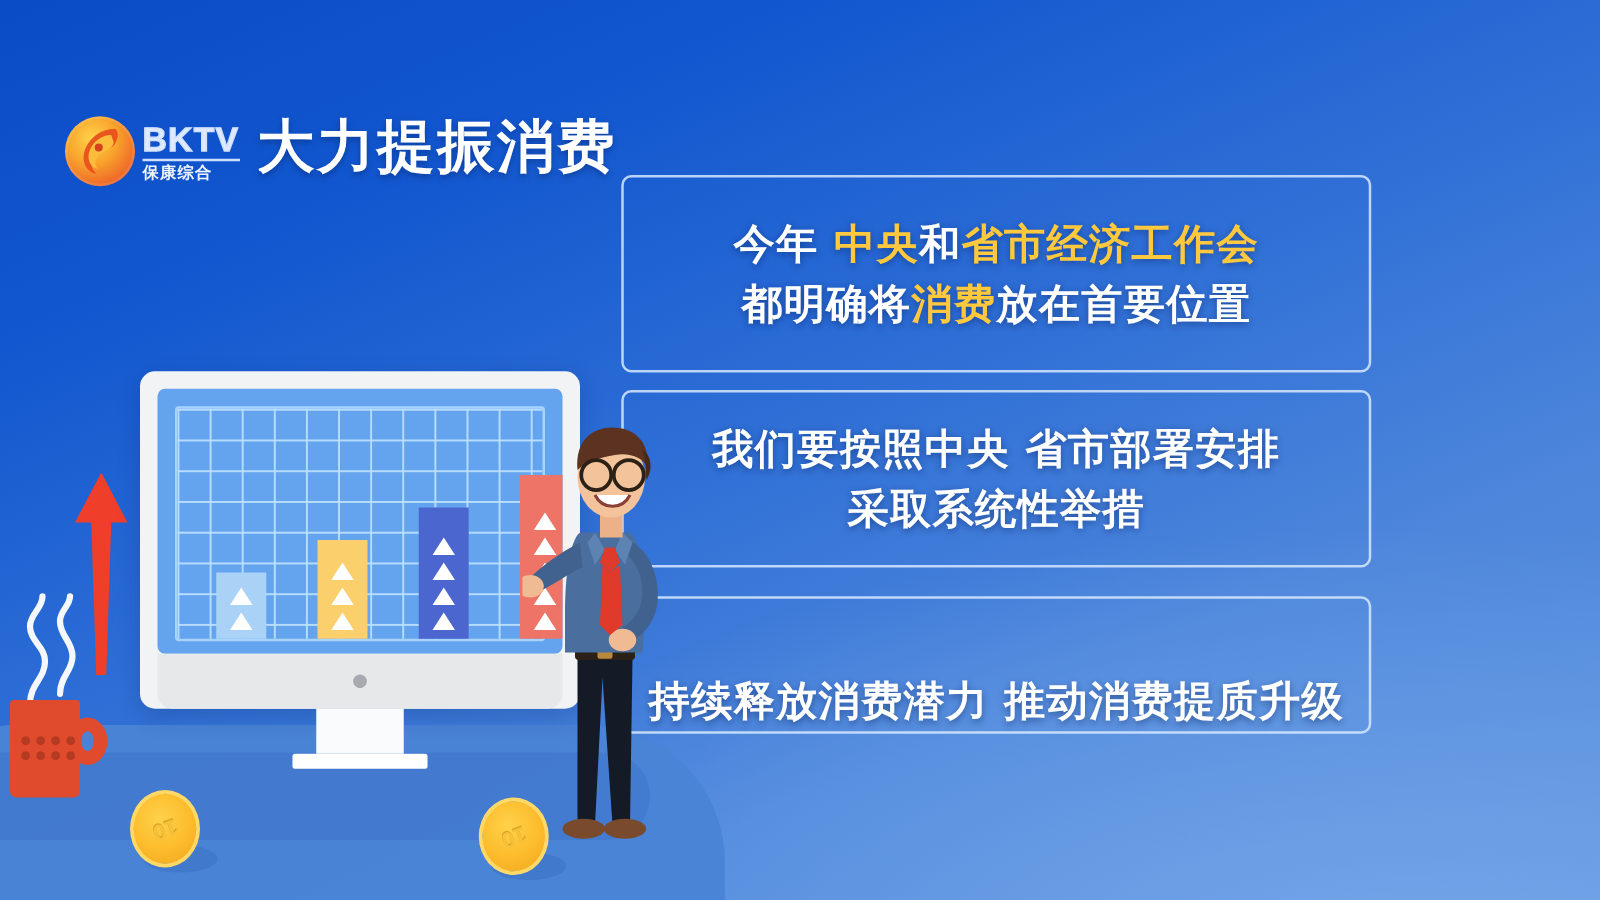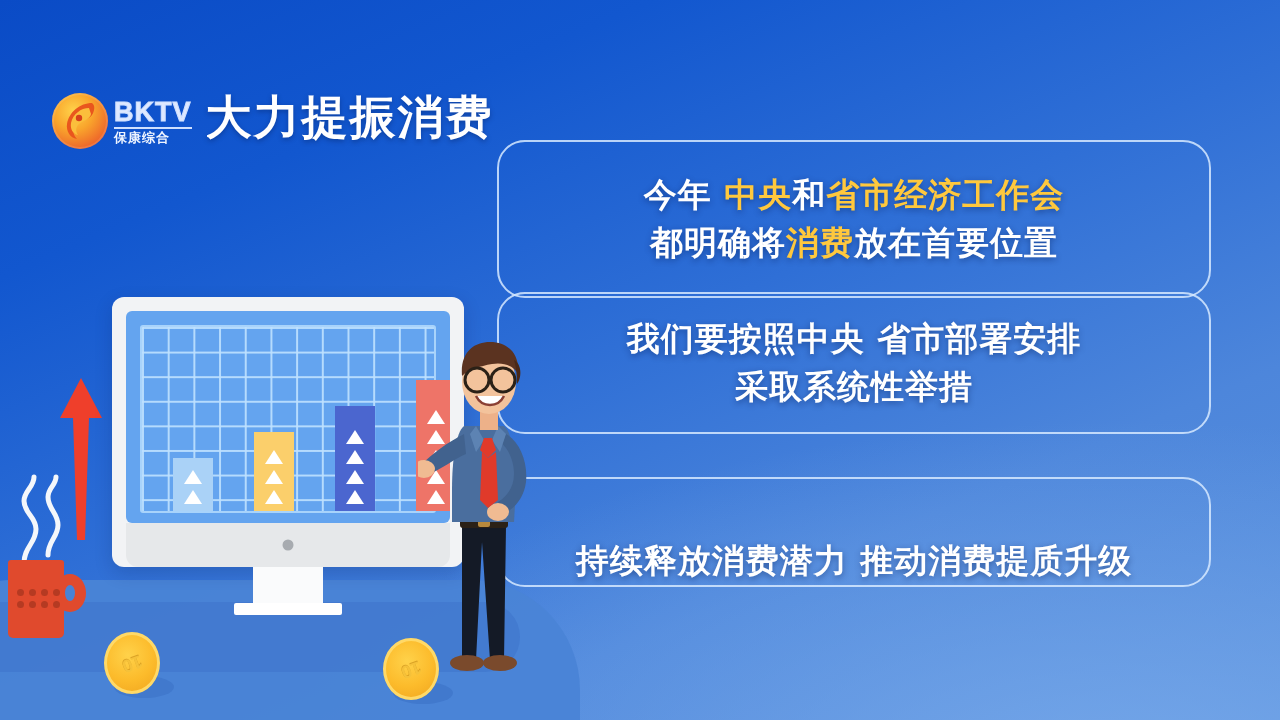--- a/index.html
+++ b/index.html
@@ -49,32 +49,32 @@
   .logo-rule{ height:2px; background:#cfe0ff; margin:1px 0 2px; }
   .logo-sub{ font-size:13px; font-weight:700; color:#eef4ff; letter-spacing:1px; }
   .program-title{
     margin-left:14px; font-size:46px; font-weight:700; color:#ffffff;
     letter-spacing:2px; text-shadow:0 2px 5px rgba(0,20,70,.35);
     font-family:"DejaVu Sans","Liberation Sans",sans-serif;
   }
 
   
   .card{
-    position:absolute; left:497px; width:714px;
+    position:absolute; left:497px; width:600px;
     border:2px solid rgba(214,233,255,.85);
-    border-radius:28px;
+    border-radius:8px;
     display:flex; flex-direction:column; align-items:center; justify-content:center;
     text-align:center;
     color:#ffffff;
     font-family:"DejaVu Sans","Liberation Sans",sans-serif;
     font-weight:700;
     text-shadow:0 2px 6px rgba(0,25,80,.45);
   }
   #card-1{ top:140px; height:158px; }
-  #card-2{ top:292px; height:142px; }
+  #card-2{ top:312px; height:142px; }
   #card-3{ top:477px; height:110px;justify-content:flex-end; }
   .card .ln{ font-size:33px; letter-spacing:1px; line-height:1.45; white-space:nowrap; }
   .hl{ color:#ffc83d; }
 
   
   .monitor{ position:absolute; left:112px; top:297px; width:352px; }
   .bezel{
     background:#f2f3f5; border-radius:12px; padding:14px 14px 0 14px;
     box-shadow:0 6px 18px rgba(0,20,70,.18);
   }

